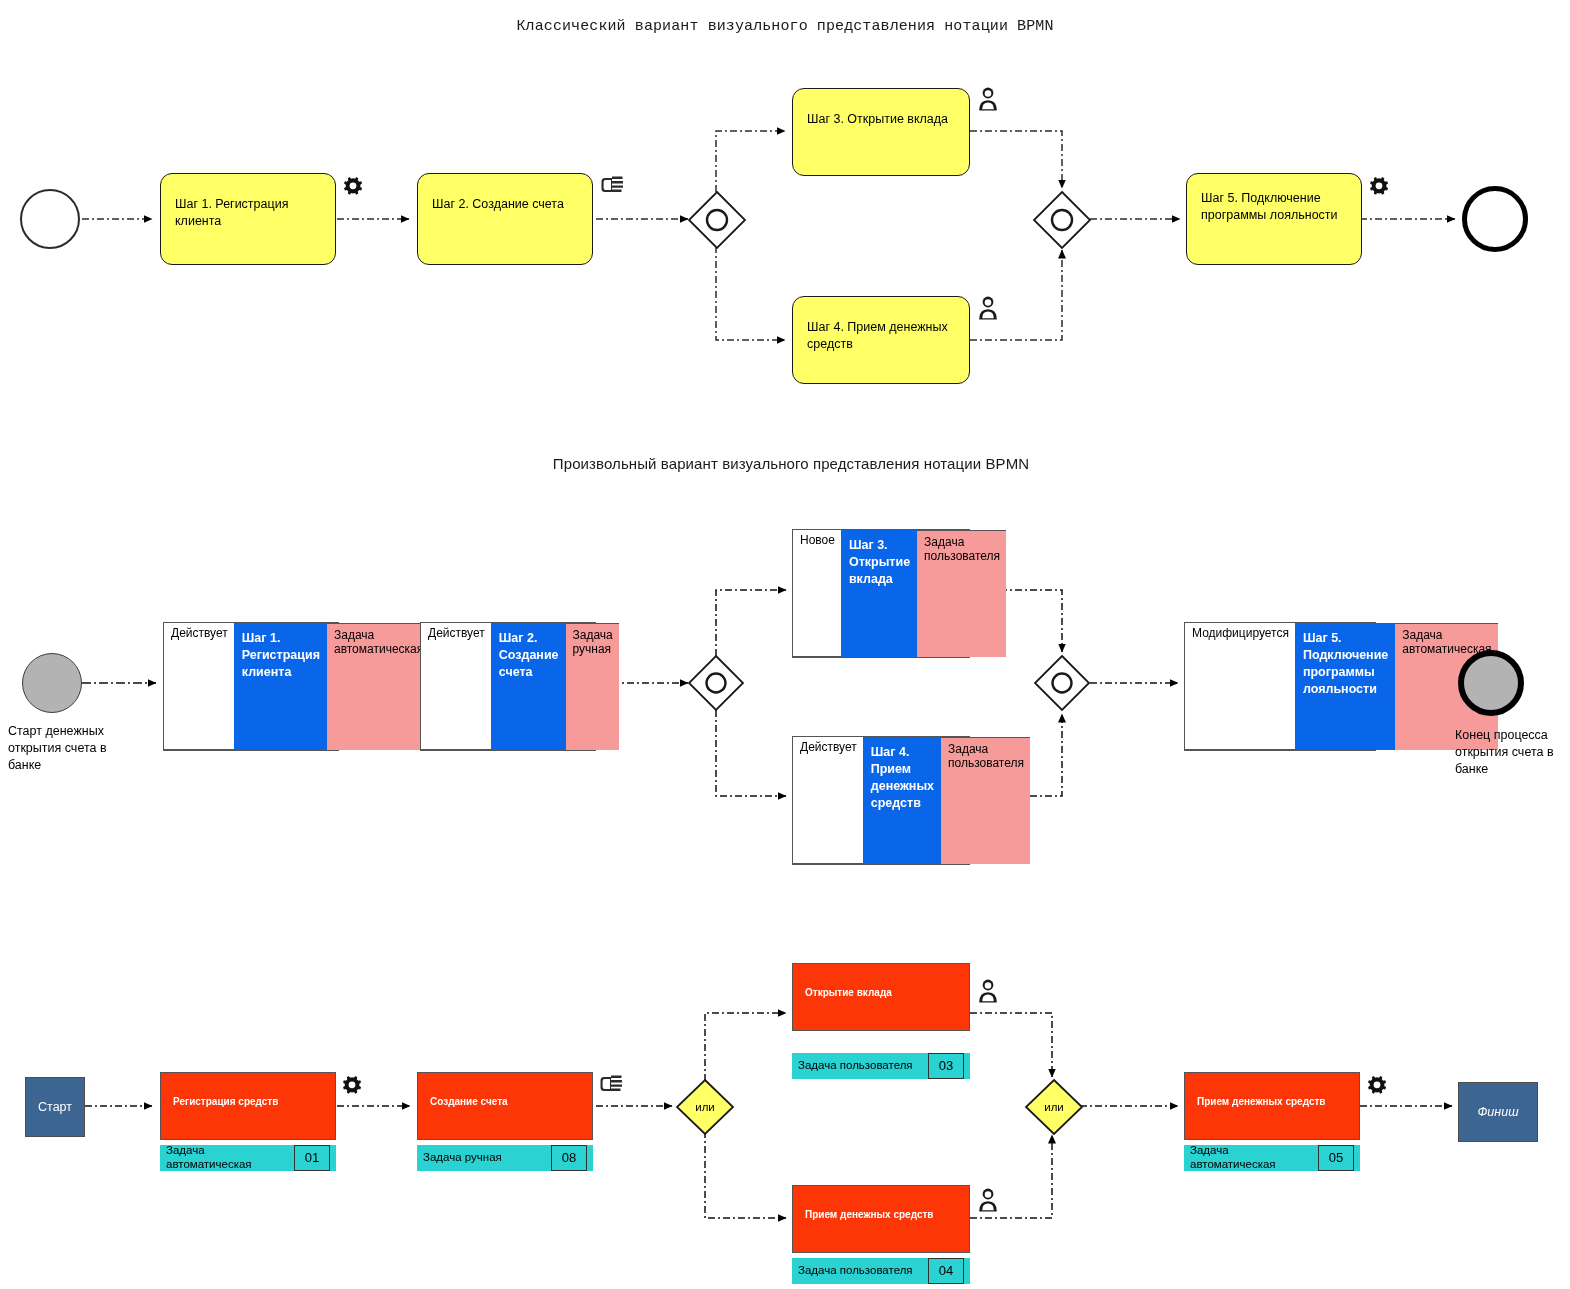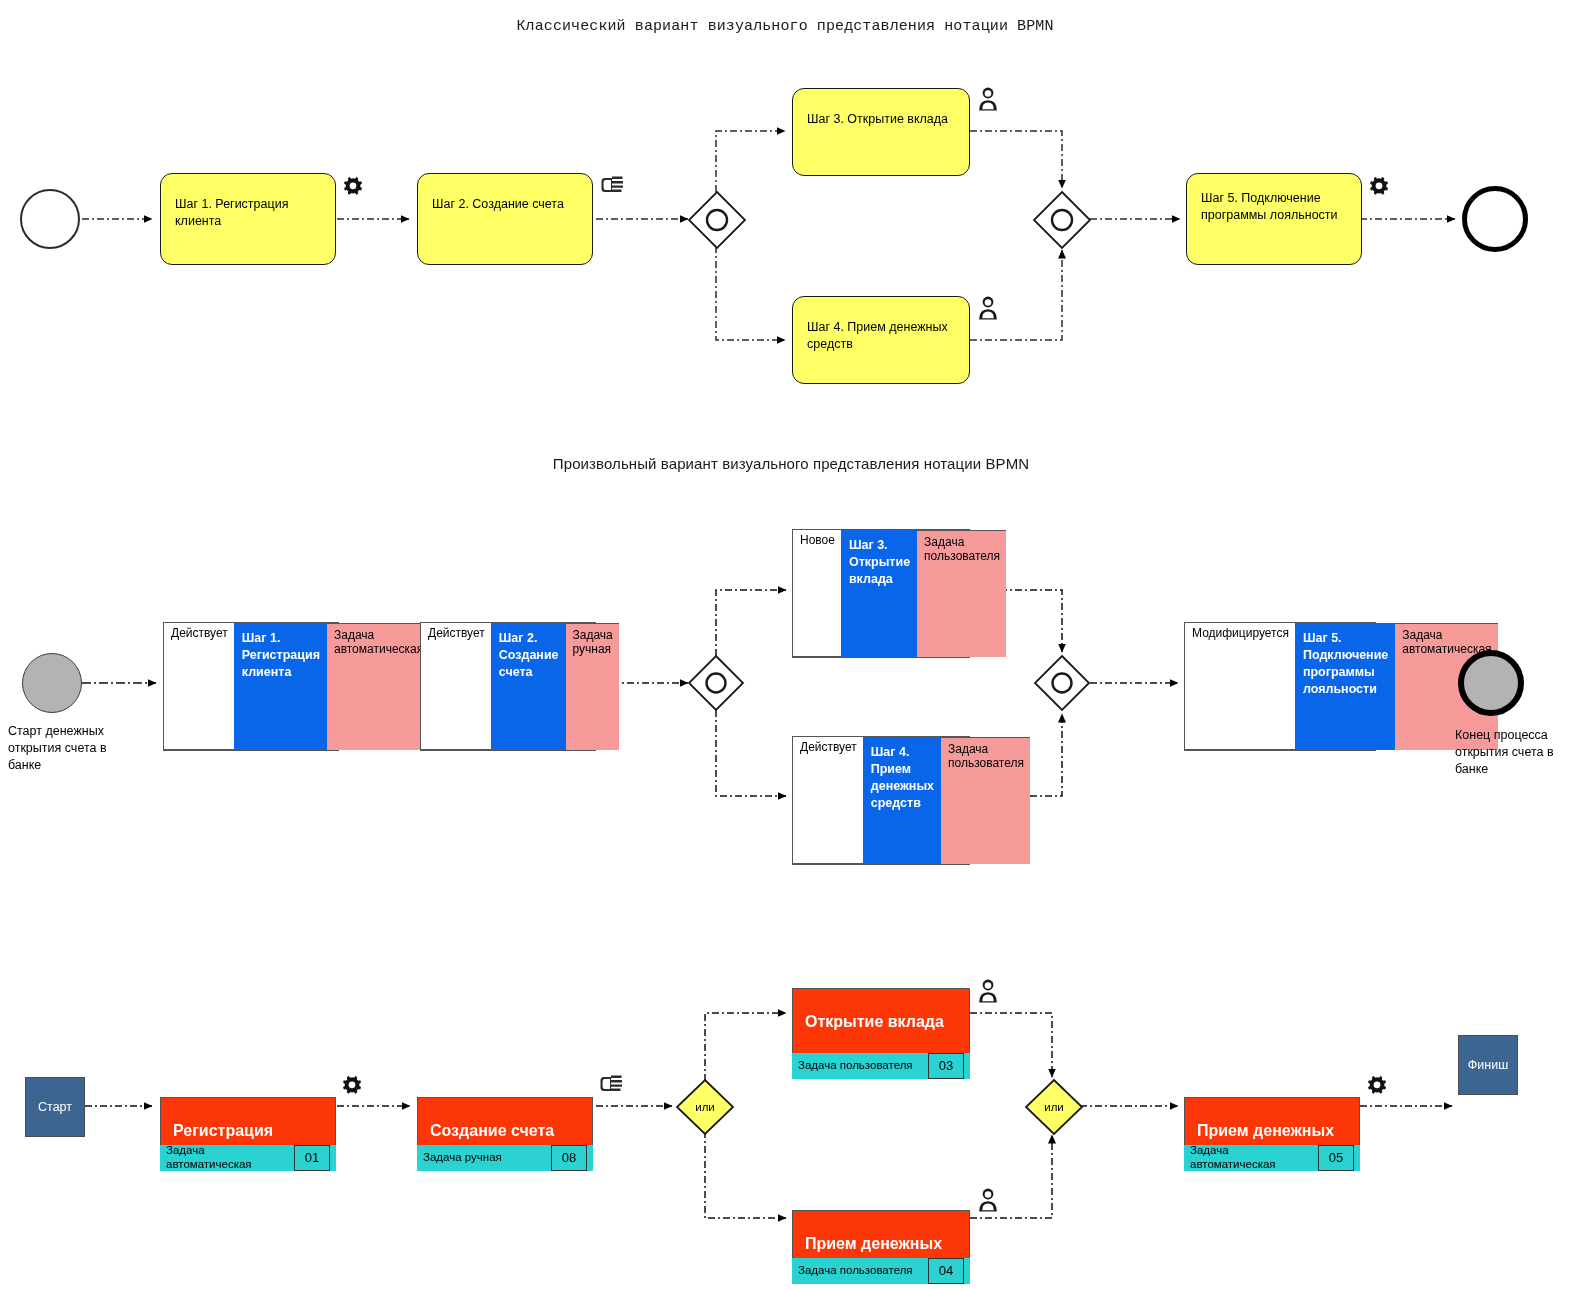--- a/index.html
+++ b/index.html
@@ -95,25 +95,24 @@
     font-size: 12.5px;
     line-height: 1.35;
     color: #000;
   }
 
   
   .red-box {
     background: #fc3607;
     border: 1.4px solid #555555;
     color: #ffffff;
-    font-size: 16px;
+    font-size: 10px;
     line-height: 1.35;
     padding: 22px 10px 0 12px;
     font-weight: 600;
-    margin-top: 25px;
   }
   .cyan-foot {
     background: #2ad2d2;
     color: #000;
     font-size: 11.5px;
     display: flex;
     align-items: stretch;
     line-height: 1.2;
   }
   .cyan-foot .lbl {
@@ -384,17 +383,17 @@
   </div>
   <div class="abs cyan-foot" style="left:1184px;top:1145px;width:176px;height:26px;">
     <span class="lbl">Задача автоматическая</span>
     <span class="num">05</span>
   </div>
   <svg class="ov" style="left:1364px;top:1073px;width:26px;height:26px;" viewBox="0 0 26 26">
     <path d="M13 4.2 L15.1 4.8 L16.2 3 L18.3 4.3 L17.8 6.3 L19.3 7.8 L21.3 7.3 L22 9.6 L20.3 10.8 L20.3 12.9 L22 14.1 L21.3 16.4 L19.3 15.9 L17.8 17.4 L18.3 19.4 L16.2 20.7 L15.1 18.9 L13 19.5 L11 18.9 L9.9 20.7 L7.8 19.4 L8.3 17.4 L6.8 15.9 L4.8 16.4 L4.1 14.1 L5.8 12.9 L5.8 10.8 L4.1 9.6 L4.8 7.3 L6.8 7.8 L8.3 6.3 L7.8 4.3 L9.9 3 L11 4.8 Z" fill="#111"></path>
     <circle cx="13" cy="11.85" r="3.4" fill="#fff"></circle>
   </svg>
 
-  <div class="abs navy-box" style="left:1458px;top:1035px;width:60px;height:60px;">
+  <div class="abs navy-box" style="left:1458px;top:1082px;width:80px;height:60px;font-style:italic;">
     <span>Финиш</span>
   </div>
 
 </div>
 
 </body></html>

